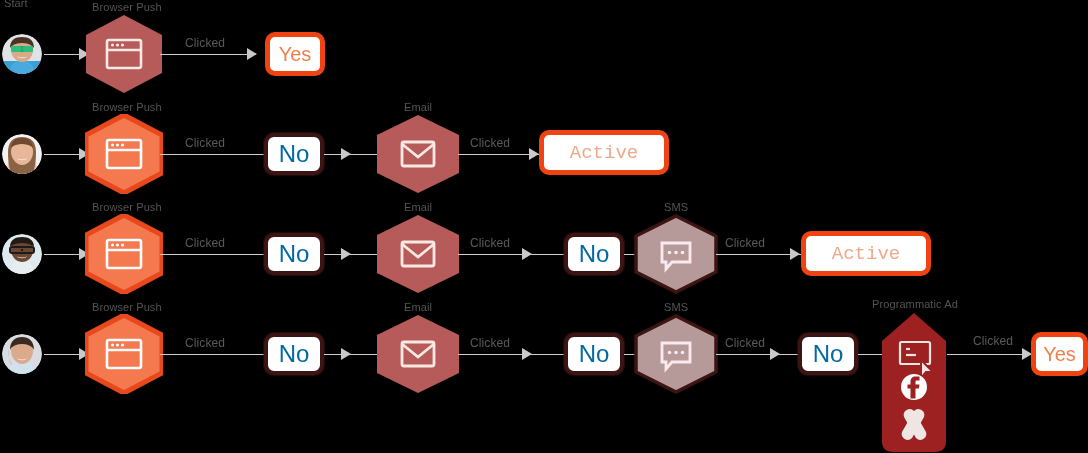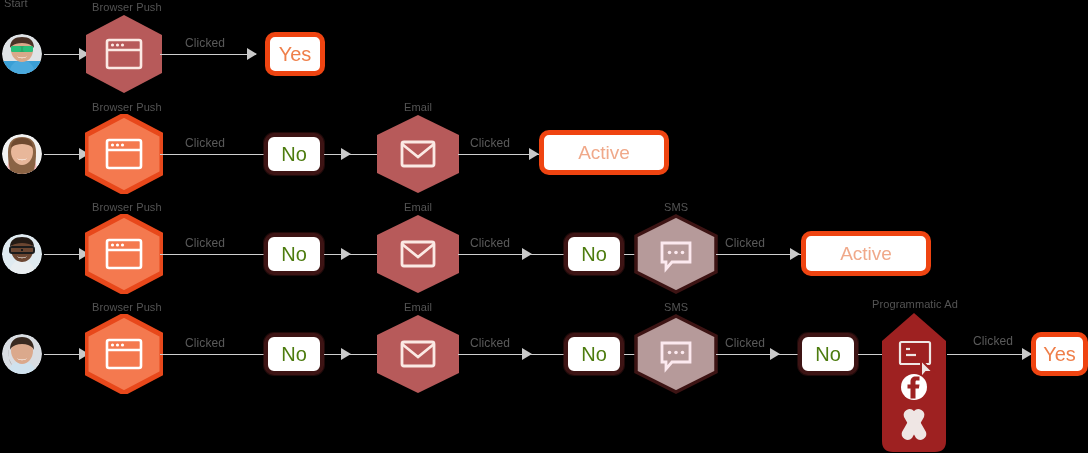--- a/index.html
+++ b/index.html
@@ -30,29 +30,29 @@
   .box{
     position:absolute;display:flex;align-items:center;justify-content:center;
     background:#ffffff;box-sizing:border-box;
   }
   .box span{display:block;white-space:nowrap;}
 
   .box-no{
     border:4px solid #3d1414;border-radius:10px;
     box-shadow:0 0 0 1px rgba(61,20,20,.5);
   }
-  .box-no span{color:#4d7c0f;font-size:20px;}
+  .box-no span{color:#0369a1;font-size:24px;}
 
   .box-yes{
     border:5px solid #ef4411;border-radius:10px;
   }
   .box-yes span{color:#ef7f4a;font-size:20px;text-align:center;}
 
   .box-active{
-    border:5px solid #ef4411;border-radius:10px;
+    border:5px solid #ef4411;border-radius:10px;font-family:Liberation Mono, monospace;
   }
   .box-active span{color:#f0a98a;font-size:19px;}
 
   
   .line{position:absolute;height:1px;background:#cfcfcf;}
   .arrow{
     position:absolute;width:0;height:0;
     border-top:6px solid transparent;border-bottom:6px solid transparent;
     border-left:10px solid #c9c9c9;
   }

